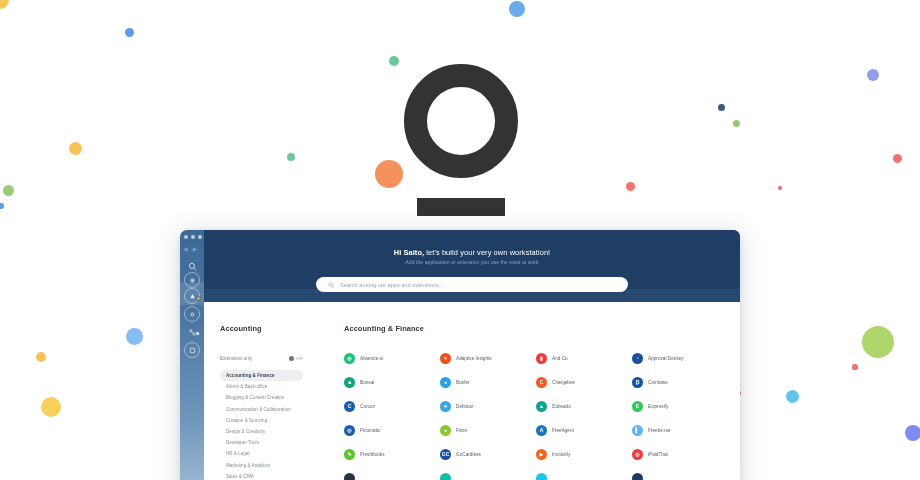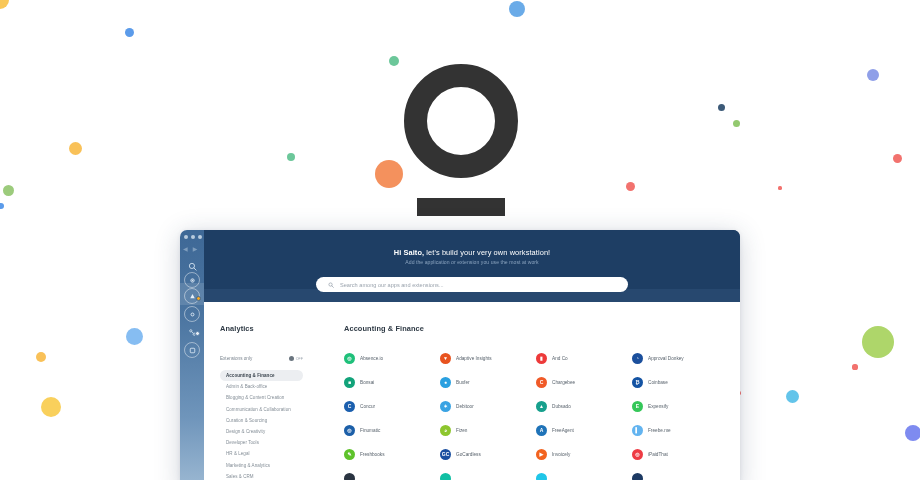--- a/index.html
+++ b/index.html
@@ -226,21 +226,21 @@
           <circle cx="6.8" cy="6.8" r="4.4"></circle>
             <line x1="10.2" y1="10.2" x2="14.4" y2="14.4" stroke-linecap="round"></line>
         </svg>
         <span class="ph">Search among our apps and extensions...</span>
       </div>
     </div>
 
     <div class="content">
 
       <div class="cat-col">
-        <div class="cat-title">Analytics</div>
+        <div class="cat-title">Accounting</div>
 
         <div class="ext-row">
           <span class="ext-label">Extensions only</span>
           <span class="ext-toggle">
             <i class="ext-knob"></i>
             <span class="ext-state">off</span>
           </span>
         </div>
 
         <div class="cat-list" id="cat-list">

